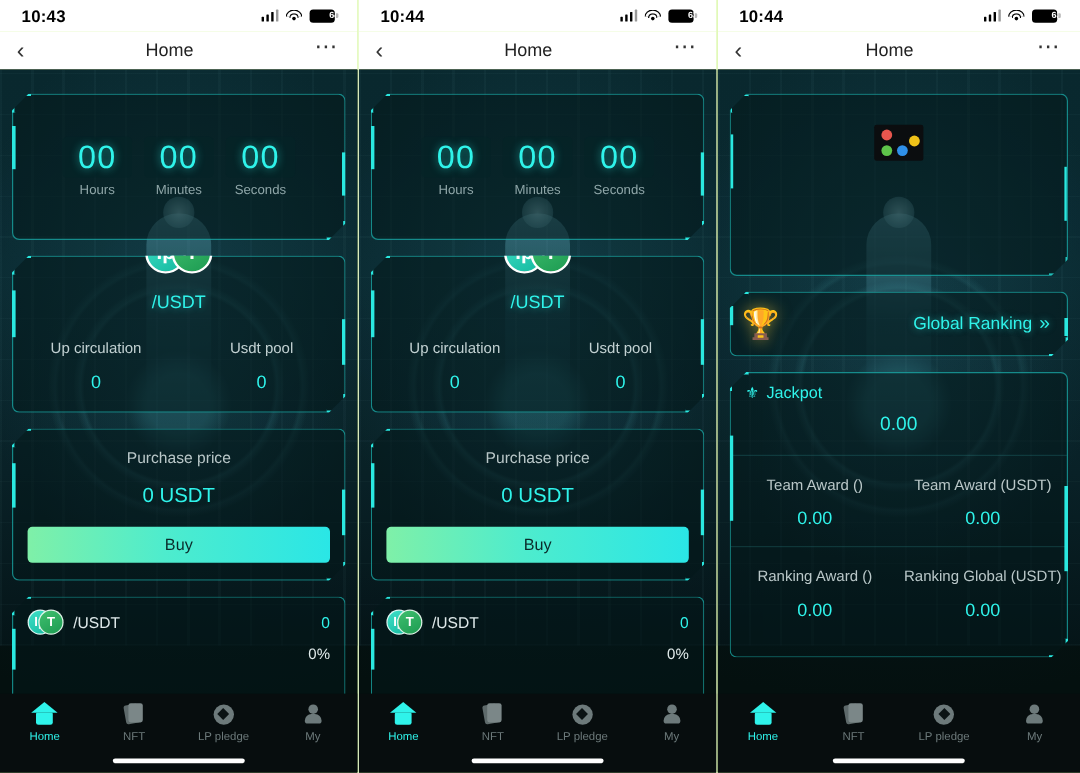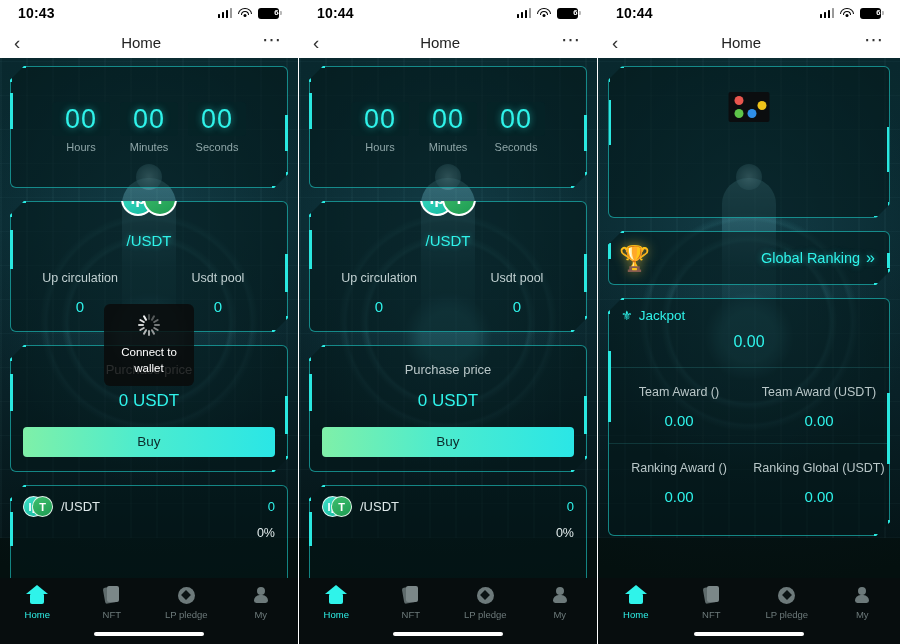--- a/index.html
+++ b/index.html
@@ -81,21 +81,21 @@
     background: linear-gradient(180deg, rgba(120,200,215,.38), rgba(40,95,110,.28) 45%, rgba(20,55,65,.15));
     border-radius:26px 26px 8px 8px;
     filter: blur(.6px);
   }
   .figure::before{
     content:""; position:absolute; top:-14px; left:50%; transform:translateX(-50%);
     width:26px; height:26px; border-radius:50%;
     background:radial-gradient(circle, rgba(170,235,245,.55), rgba(60,130,145,.3));
   }
 
-  .scroll { position:relative; padding: 8px 10px 0 10px; }
+  .scroll { position:relative; padding: 20px 10px 0 10px; }
 
   
   .card {
     position:relative; margin-bottom:13px;
     background: rgba(4,24,26,.55);
     border:1px solid rgba(35,225,220,.55);
     border-radius:6px;
   }
   .card.clip { clip-path: polygon(14px 0, 100% 0, 100% calc(100% - 14px), calc(100% - 14px) 100%, 0 100%, 0 14px); }
   .card .corner { position:absolute; width:16px; height:16px; pointer-events:none; }
@@ -335,37 +335,20 @@
               <div class="coin-sm coin-b">T</div>
             </div>
             <div class="lname">/USDT</div>
             <div class="lval">0</div>
           </div>
           <div class="lpct">0%</div>
         </div>
 
       </div>
 
-      <div class="toast">
-        <div class="spinner" id="sp1">
-            <i style="transform: rotate(0deg); opacity: 0.25;"></i>
-            <i style="transform: rotate(30deg); opacity: 0.31;"></i>
-            <i style="transform: rotate(60deg); opacity: 0.38;"></i>
-            <i style="transform: rotate(90deg); opacity: 0.44;"></i>
-            <i style="transform: rotate(120deg); opacity: 0.5;"></i>
-            <i style="transform: rotate(150deg); opacity: 0.56;"></i>
-            <i style="transform: rotate(180deg); opacity: 0.63;"></i>
-            <i style="transform: rotate(210deg); opacity: 0.69;"></i>
-            <i style="transform: rotate(240deg); opacity: 0.75;"></i>
-            <i style="transform: rotate(270deg); opacity: 0.81;"></i>
-            <i style="transform: rotate(300deg); opacity: 0.88;"></i>
-            <i style="transform: rotate(330deg); opacity: 0.94;"></i>
-          </div>
-        <div class="toast-txt">Connect to wallet</div>
-      </div>
 
       <div class="tabbar">
         <div class="tab active">
           <div class="ico">
               <div class="home-ico"></div>
             </div>
           <div class="lbl">Home</div>
         </div>
         <div class="tab">
           <div class="ico">

